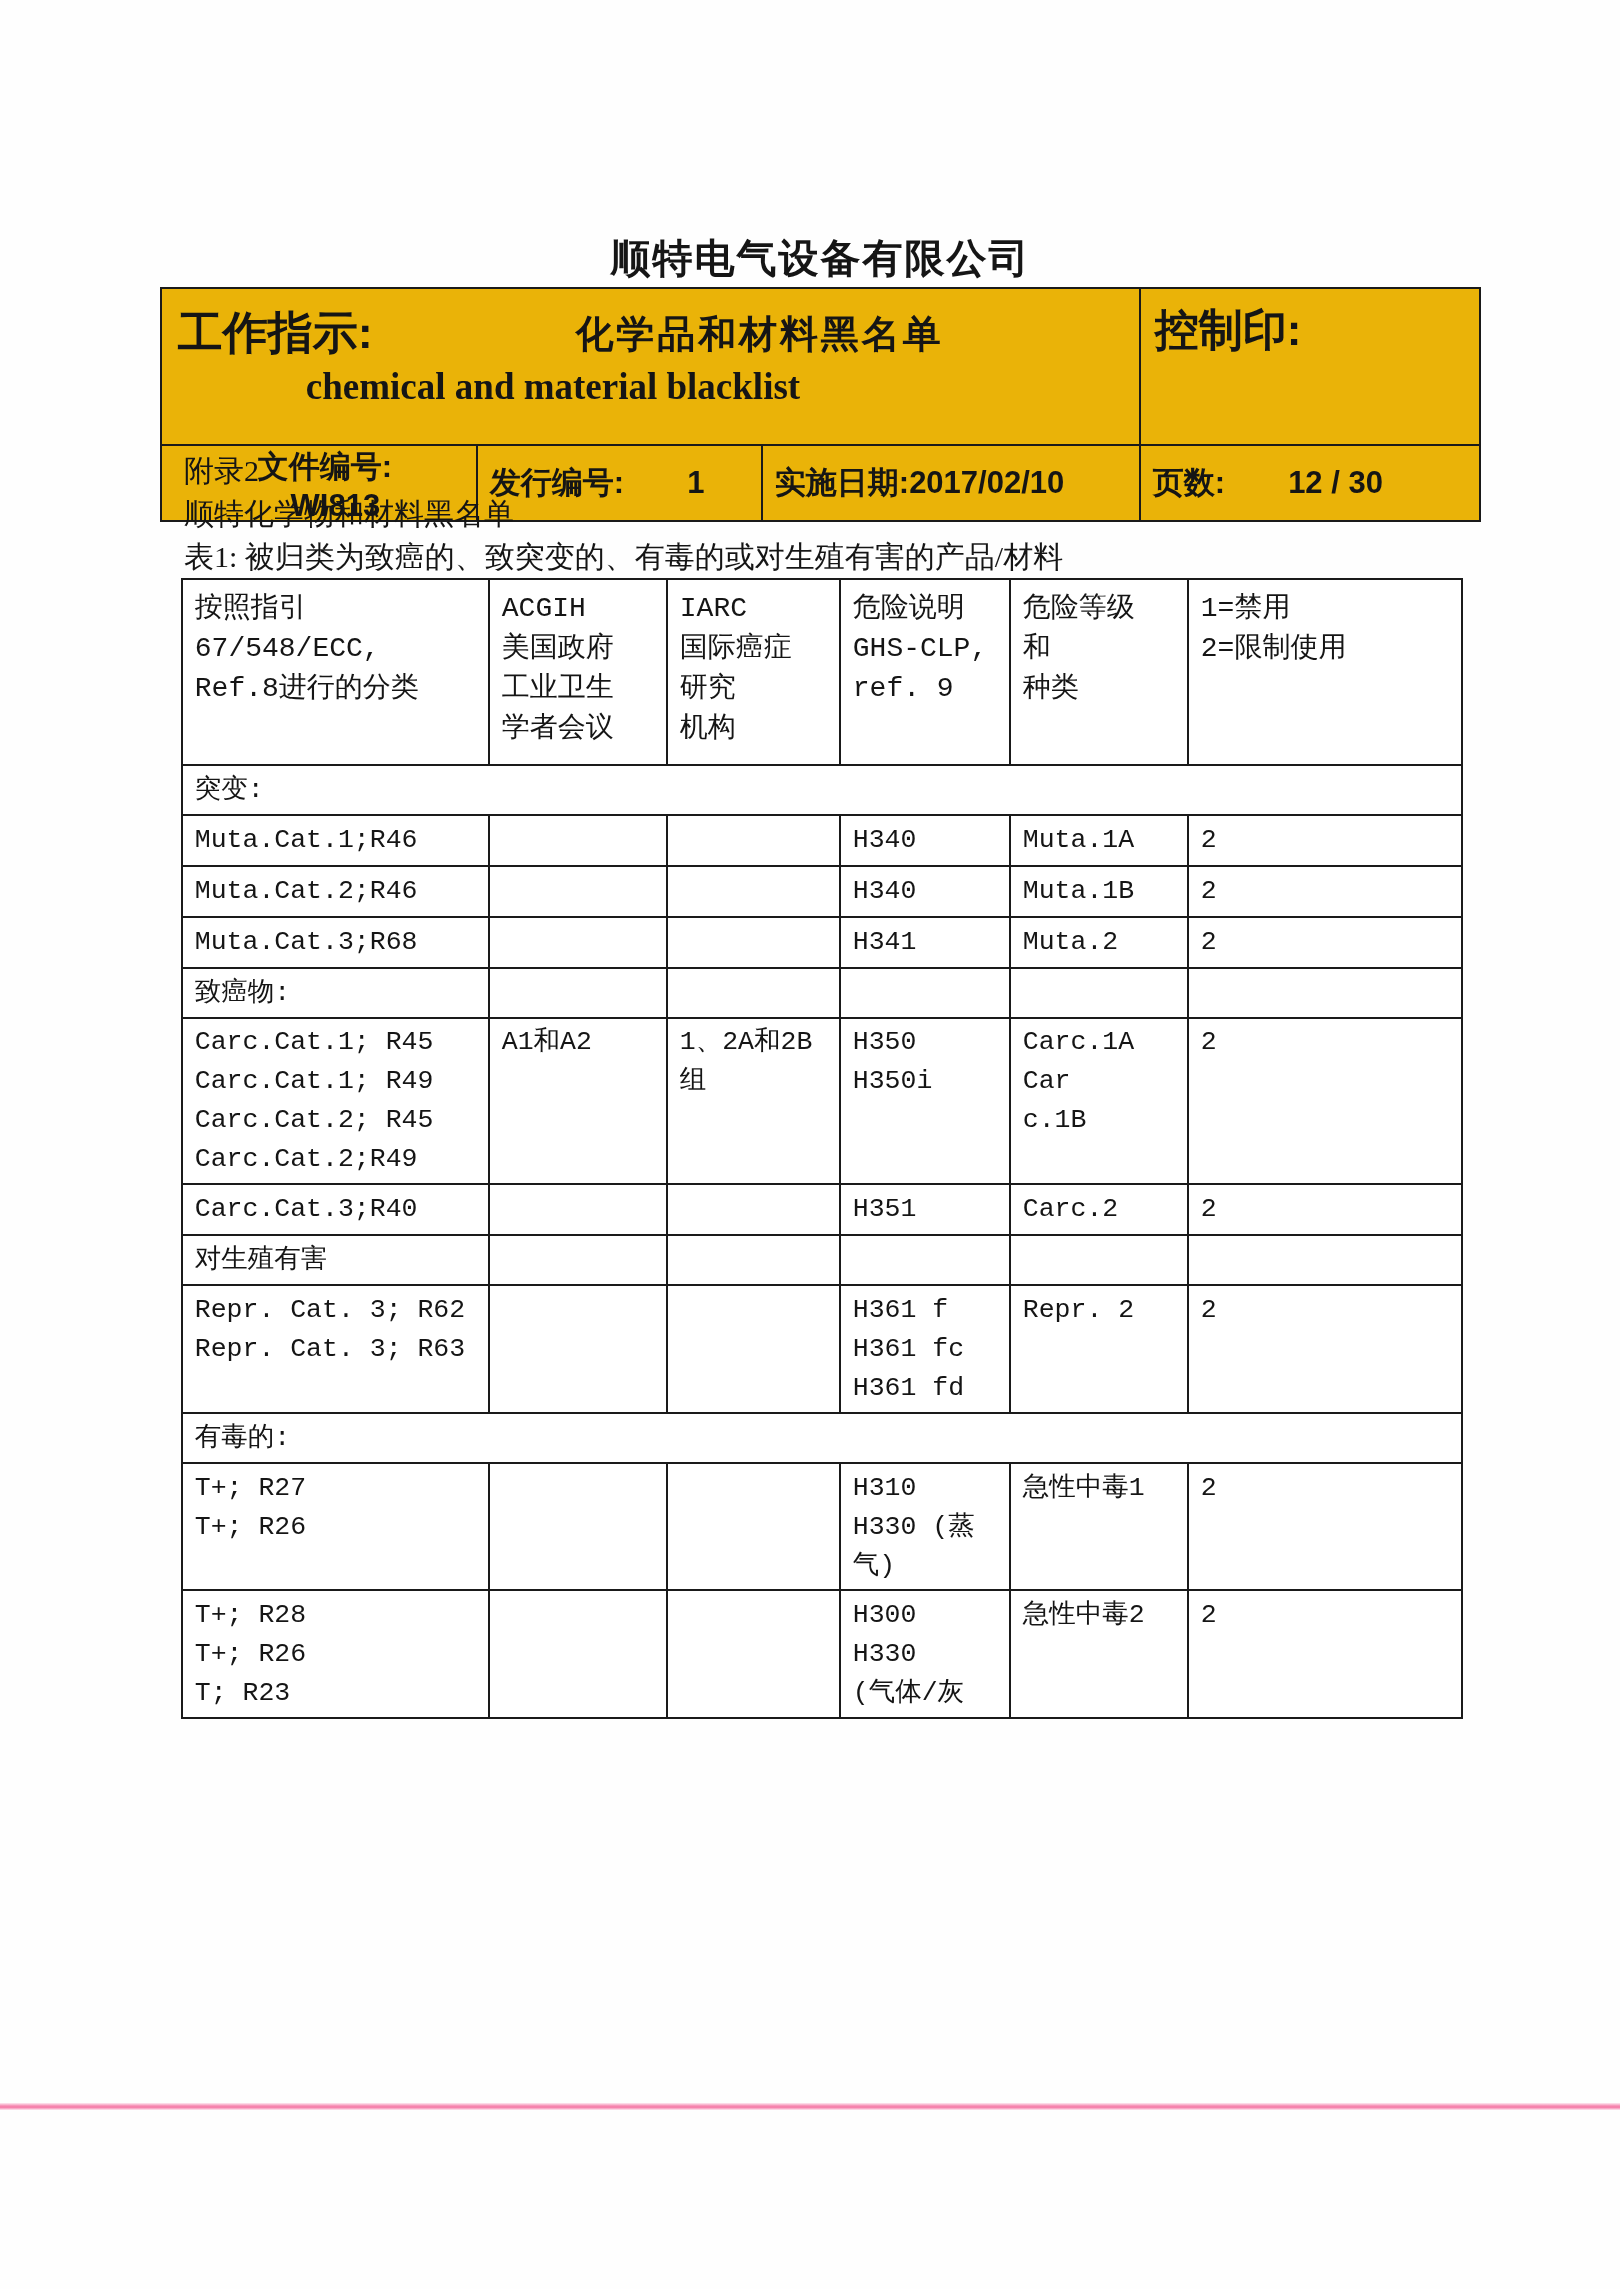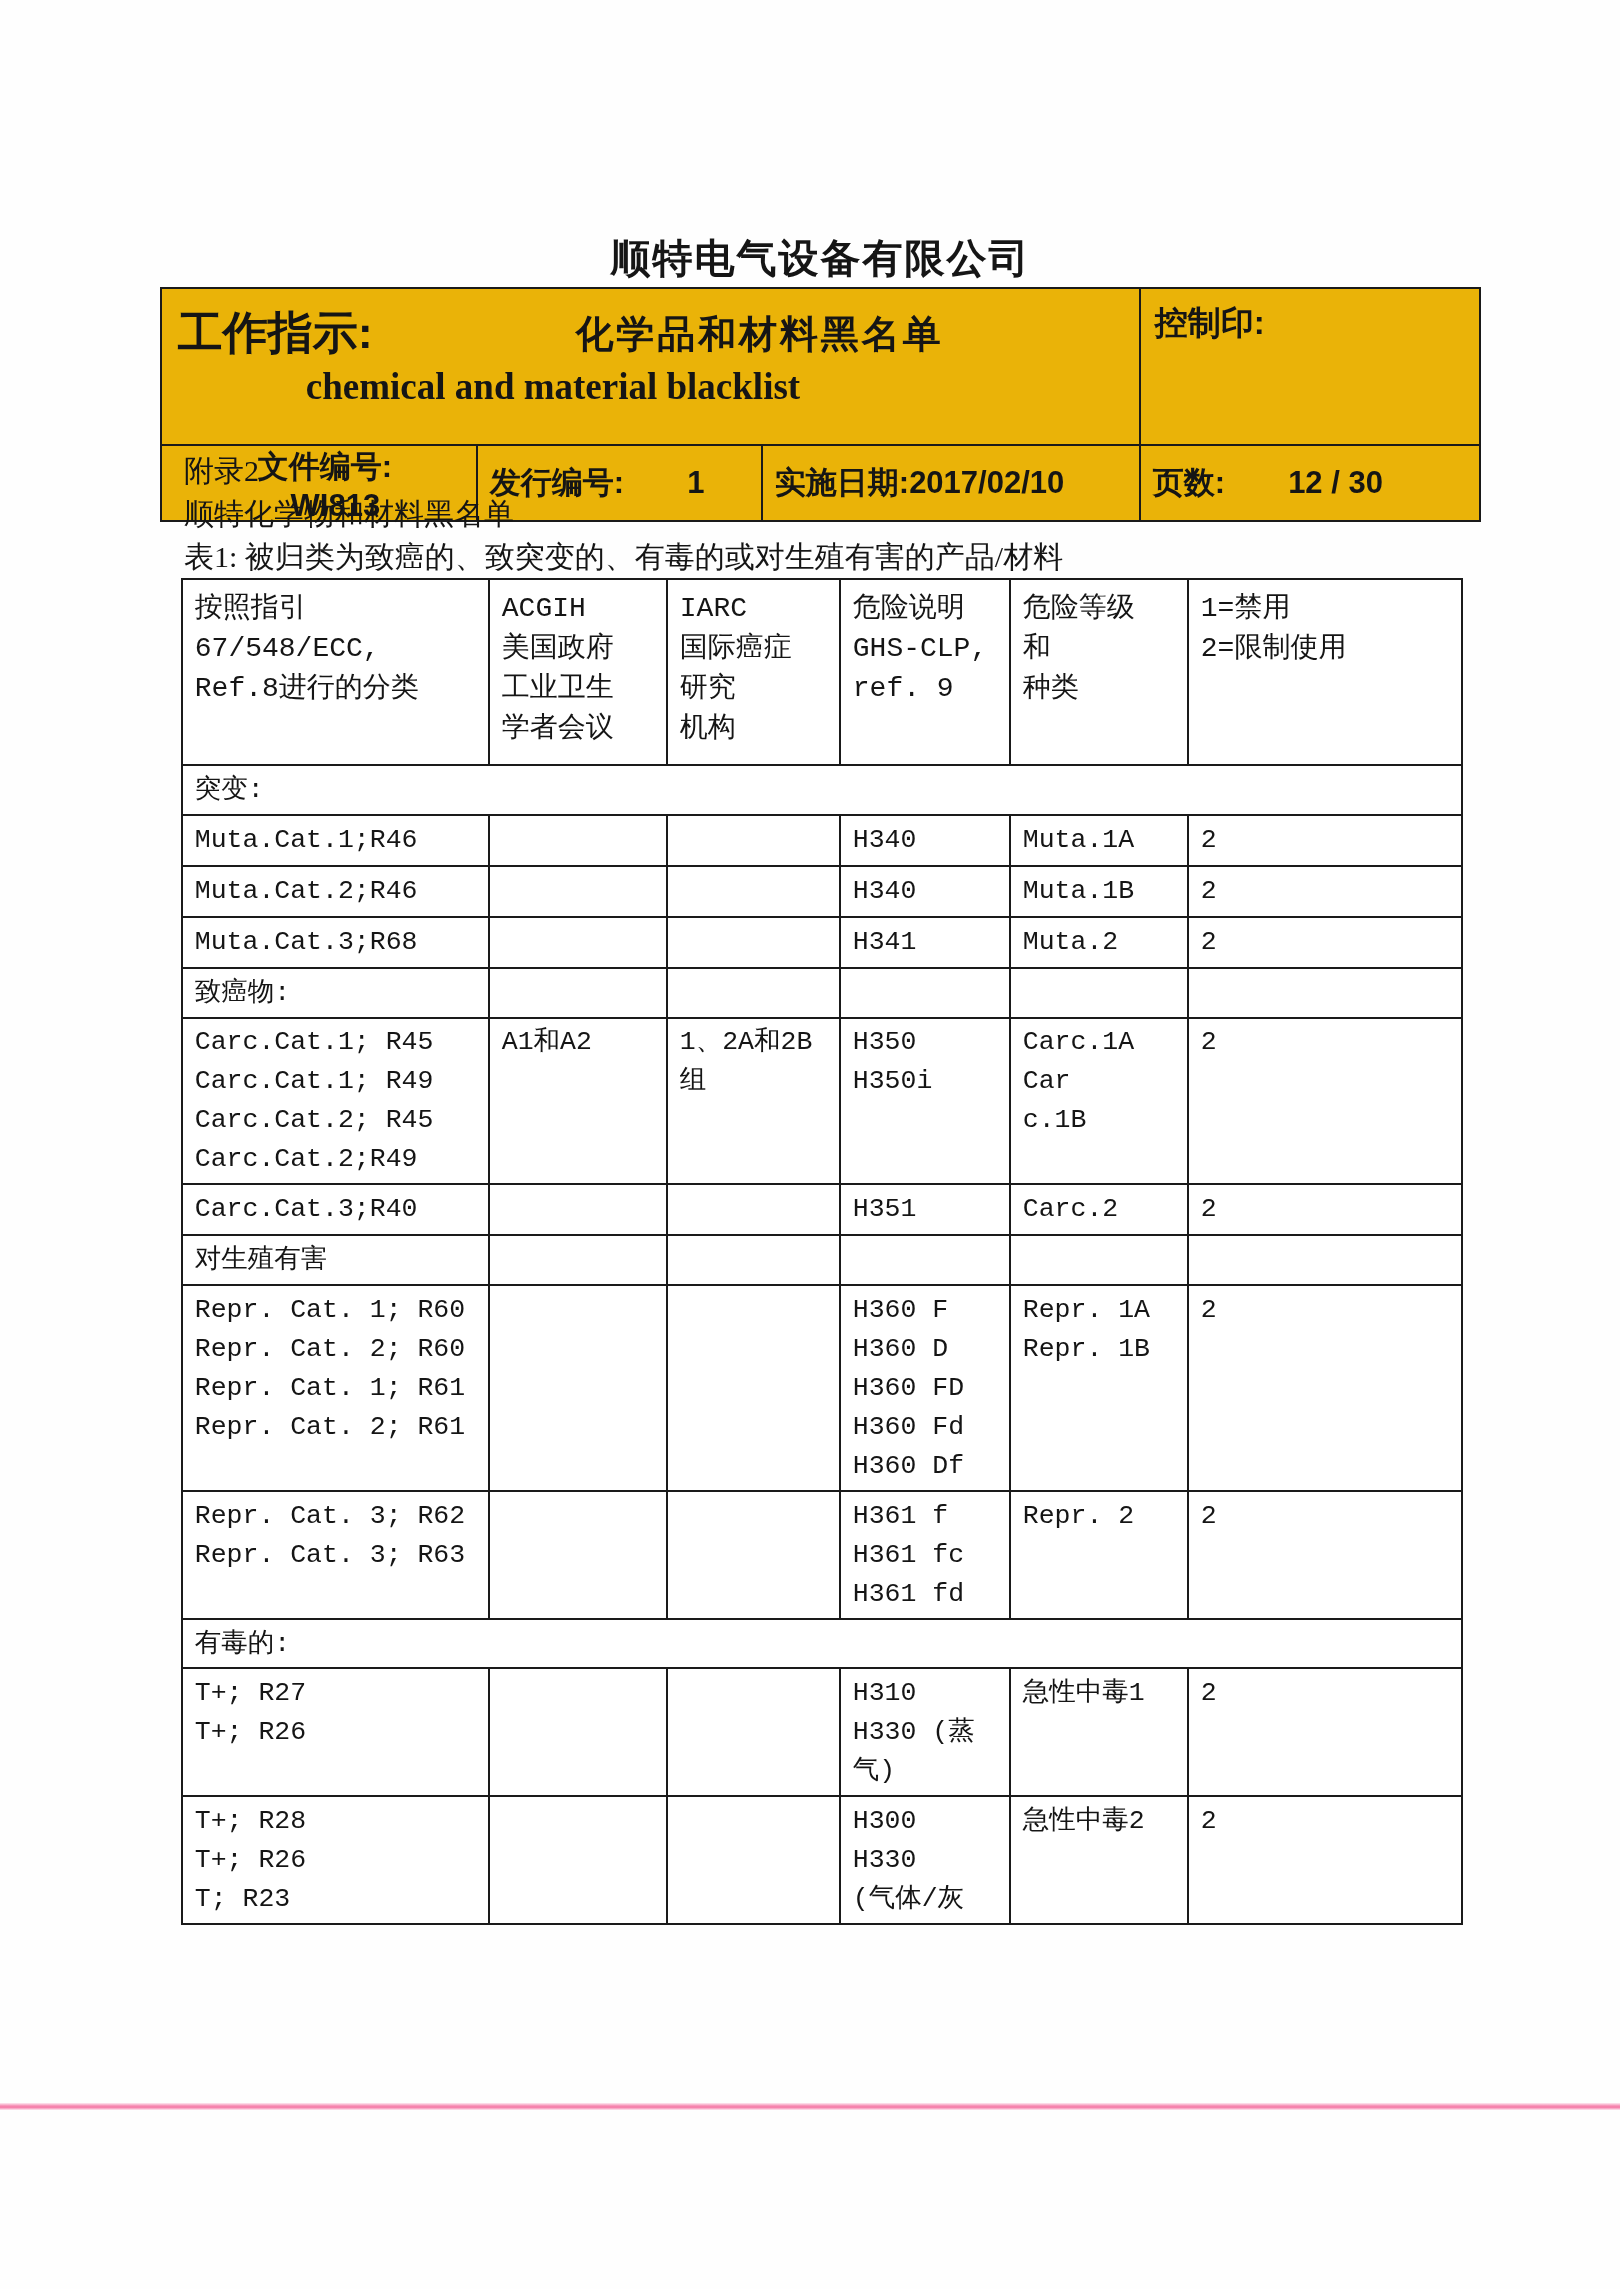--- a/index.html
+++ b/index.html
@@ -45,21 +45,21 @@
     font-family: "Liberation Sans", sans-serif;
     font-weight: bold; font-size: 38px; letter-spacing: 2.9px;
   }
   .ht-title-en {
     position: absolute; left: 0; top: 76px; width: 782px;
     text-align: center;
     font-family: "Liberation Serif", serif;
     font-weight: bold; font-size: 37px;
   }
   .ht-seal { flex: 1; padding: 11.8px 0 0 13.7px; box-sizing: border-box;
-    font-family: "Liberation Sans", sans-serif; font-weight: bold; font-size: 33px; }
+    font-family: "Liberation Sans", sans-serif; font-weight: bold; font-size: 44px; }
   .ht-row2 { display: flex; height: 74px; }
   .ht-cell {
     box-sizing: border-box;
     border-right: 2.9px solid #1a1a1a;
     display: flex; align-items: center;
     padding-left: 11.8px;
     font-family: "Liberation Sans", sans-serif;
     font-weight: bold; font-size: 31px;
     white-space: nowrap;
   }
@@ -249,36 +249,20 @@
         <td>2</td>
       </tr>
       <tr style="height: 47px;">
         <td>对生殖有害</td>
         <td></td>
         <td></td>
         <td></td>
         <td></td>
         <td></td>
       </tr>
-      <tr style="height: 196px;">
-        <td>Repr. Cat. 1; R60
-Repr. Cat. 2; R60
-Repr. Cat. 1; R61
-Repr. Cat. 2; R61</td>
-        <td></td>
-        <td></td>
-        <td>H360 F
-H360 D
-H360 FD
-H360 Fd
-H360 Df</td>
-        <td>Repr. 1A
-Repr. 1B</td>
-        <td>2</td>
-      </tr>
       <tr style="height: 120px;">
         <td>Repr. Cat. 3; R62
 Repr. Cat. 3; R63</td>
         <td></td>
         <td></td>
         <td>H361 f
 H361 fc
 H361 fd</td>
         <td>Repr. 2</td>
         <td>2</td>

